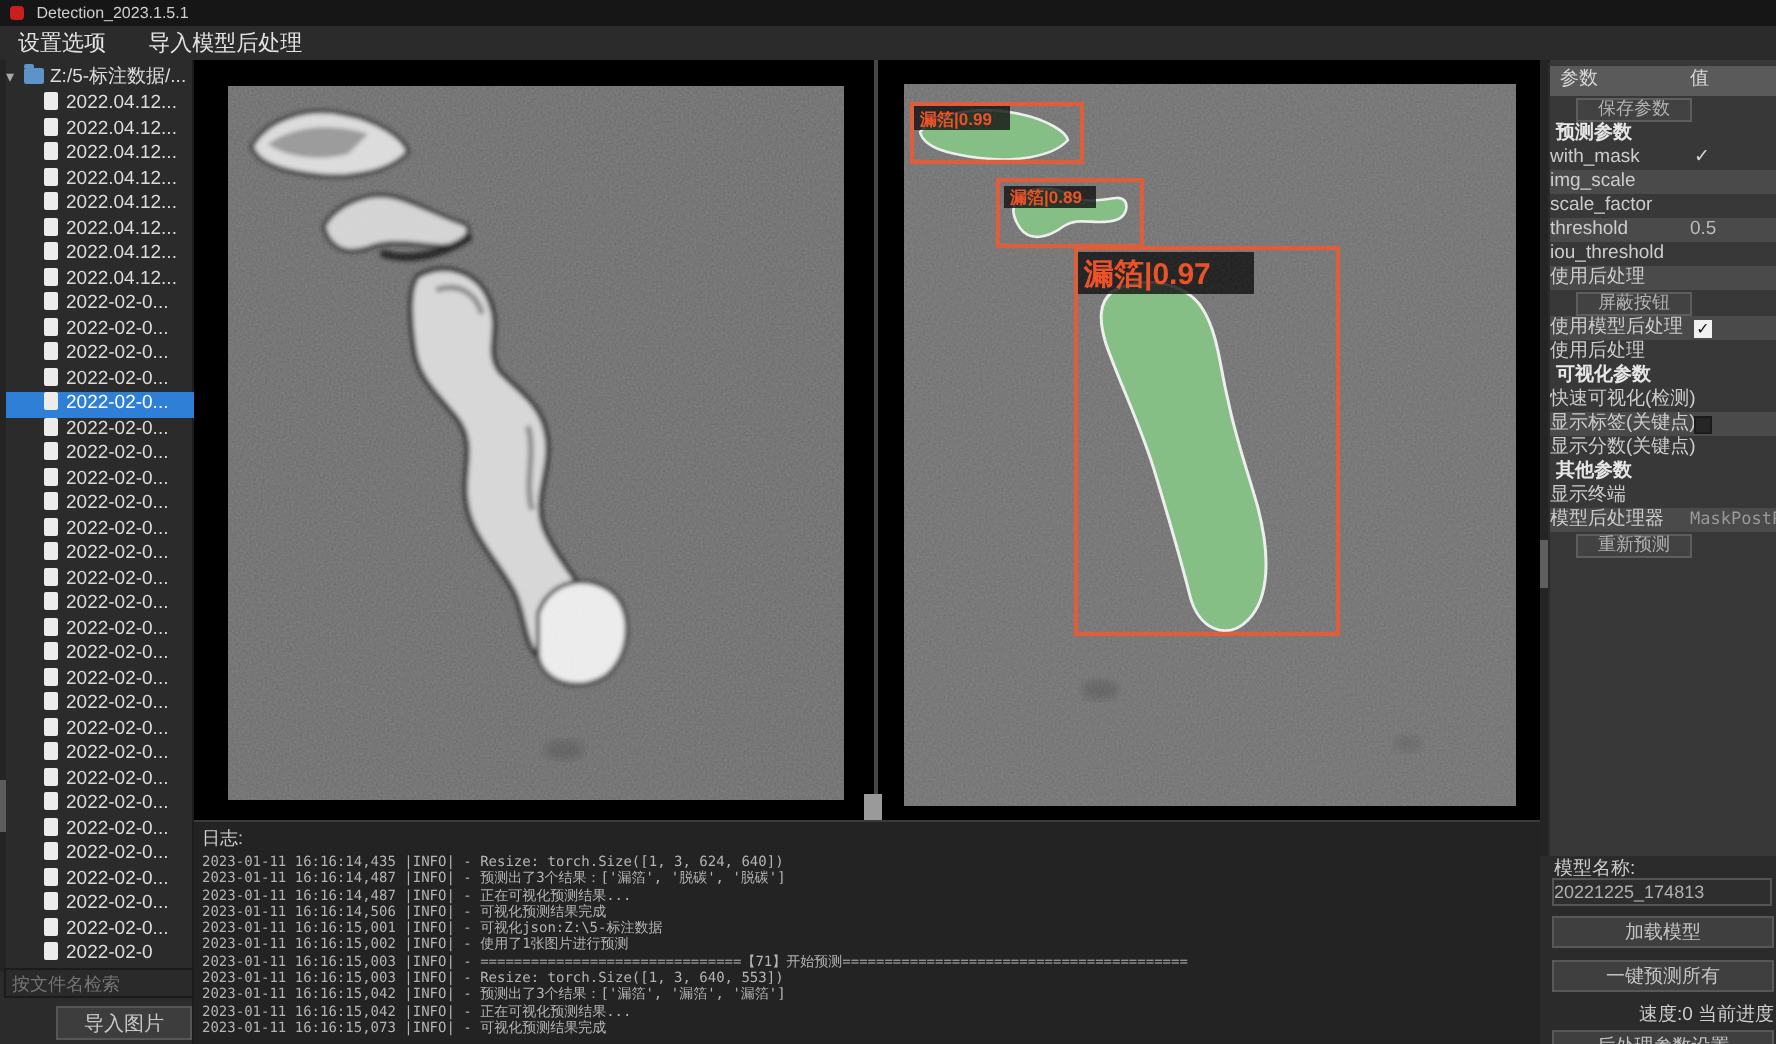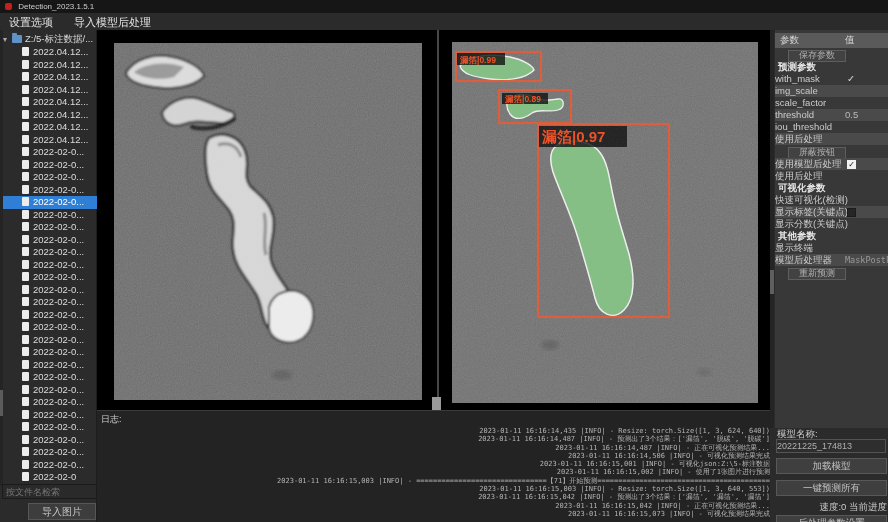--- a/index.html
+++ b/index.html
@@ -40,21 +40,21 @@
   .image-area{position:absolute;left:97px;top:30px;width:673px;height:380px;background:#000;overflow:hidden;}
   .img-left{position:absolute;left:17px;top:13px;}
   .img-right{position:absolute;left:355px;top:12px;}
   .pane-divider{position:absolute;left:340px;top:0;width:2px;height:380px;background:#474747;}
   .splitter-handle{position:absolute;left:335px;top:367px;width:9px;height:14px;background:#9a9a9a;z-index:5;}
   
   .log-area{position:absolute;left:97px;top:410px;width:673px;height:112px;background:#232323;
             border-top:1px solid #3a3a3a;box-sizing:border-box;overflow:hidden;}
   .log-title{font-size:9px;color:#cfcfcf;padding:2px 0 1px 4px;}
   .log-line{height:8.3px;line-height:8.3px;padding-left:4px;white-space:pre;overflow:hidden;
-            font-family:"DejaVu Sans Mono","Liberation Mono",monospace;font-size:7px;color:#b4b4b4;text-align:right;}
+            font-family:"DejaVu Sans Mono","Liberation Mono",monospace;font-size:7px;color:#b4b4b4;}
   
   .panel-scroll{position:absolute;left:770px;top:30px;width:4px;height:398px;background:#242424;}
   .panel-thumb{position:absolute;left:0;top:240px;width:4px;height:24px;background:#5f5f5f;}
   .params{position:absolute;left:775px;top:30px;width:113px;height:398px;background:#383838;
           font-size:9.5px;color:#cccccc;overflow:hidden;}
   .params-header{position:relative;margin-top:3px;height:15px;line-height:13px;background:#5a5a5a;color:#d8d8d8;}
   .ph-param{position:absolute;left:5px;}
   .ph-value{position:absolute;left:70px;}
   .p-row{position:relative;height:12px;line-height:12px;white-space:nowrap;}
   .p-row.hl{background:#4a4a4a;}

